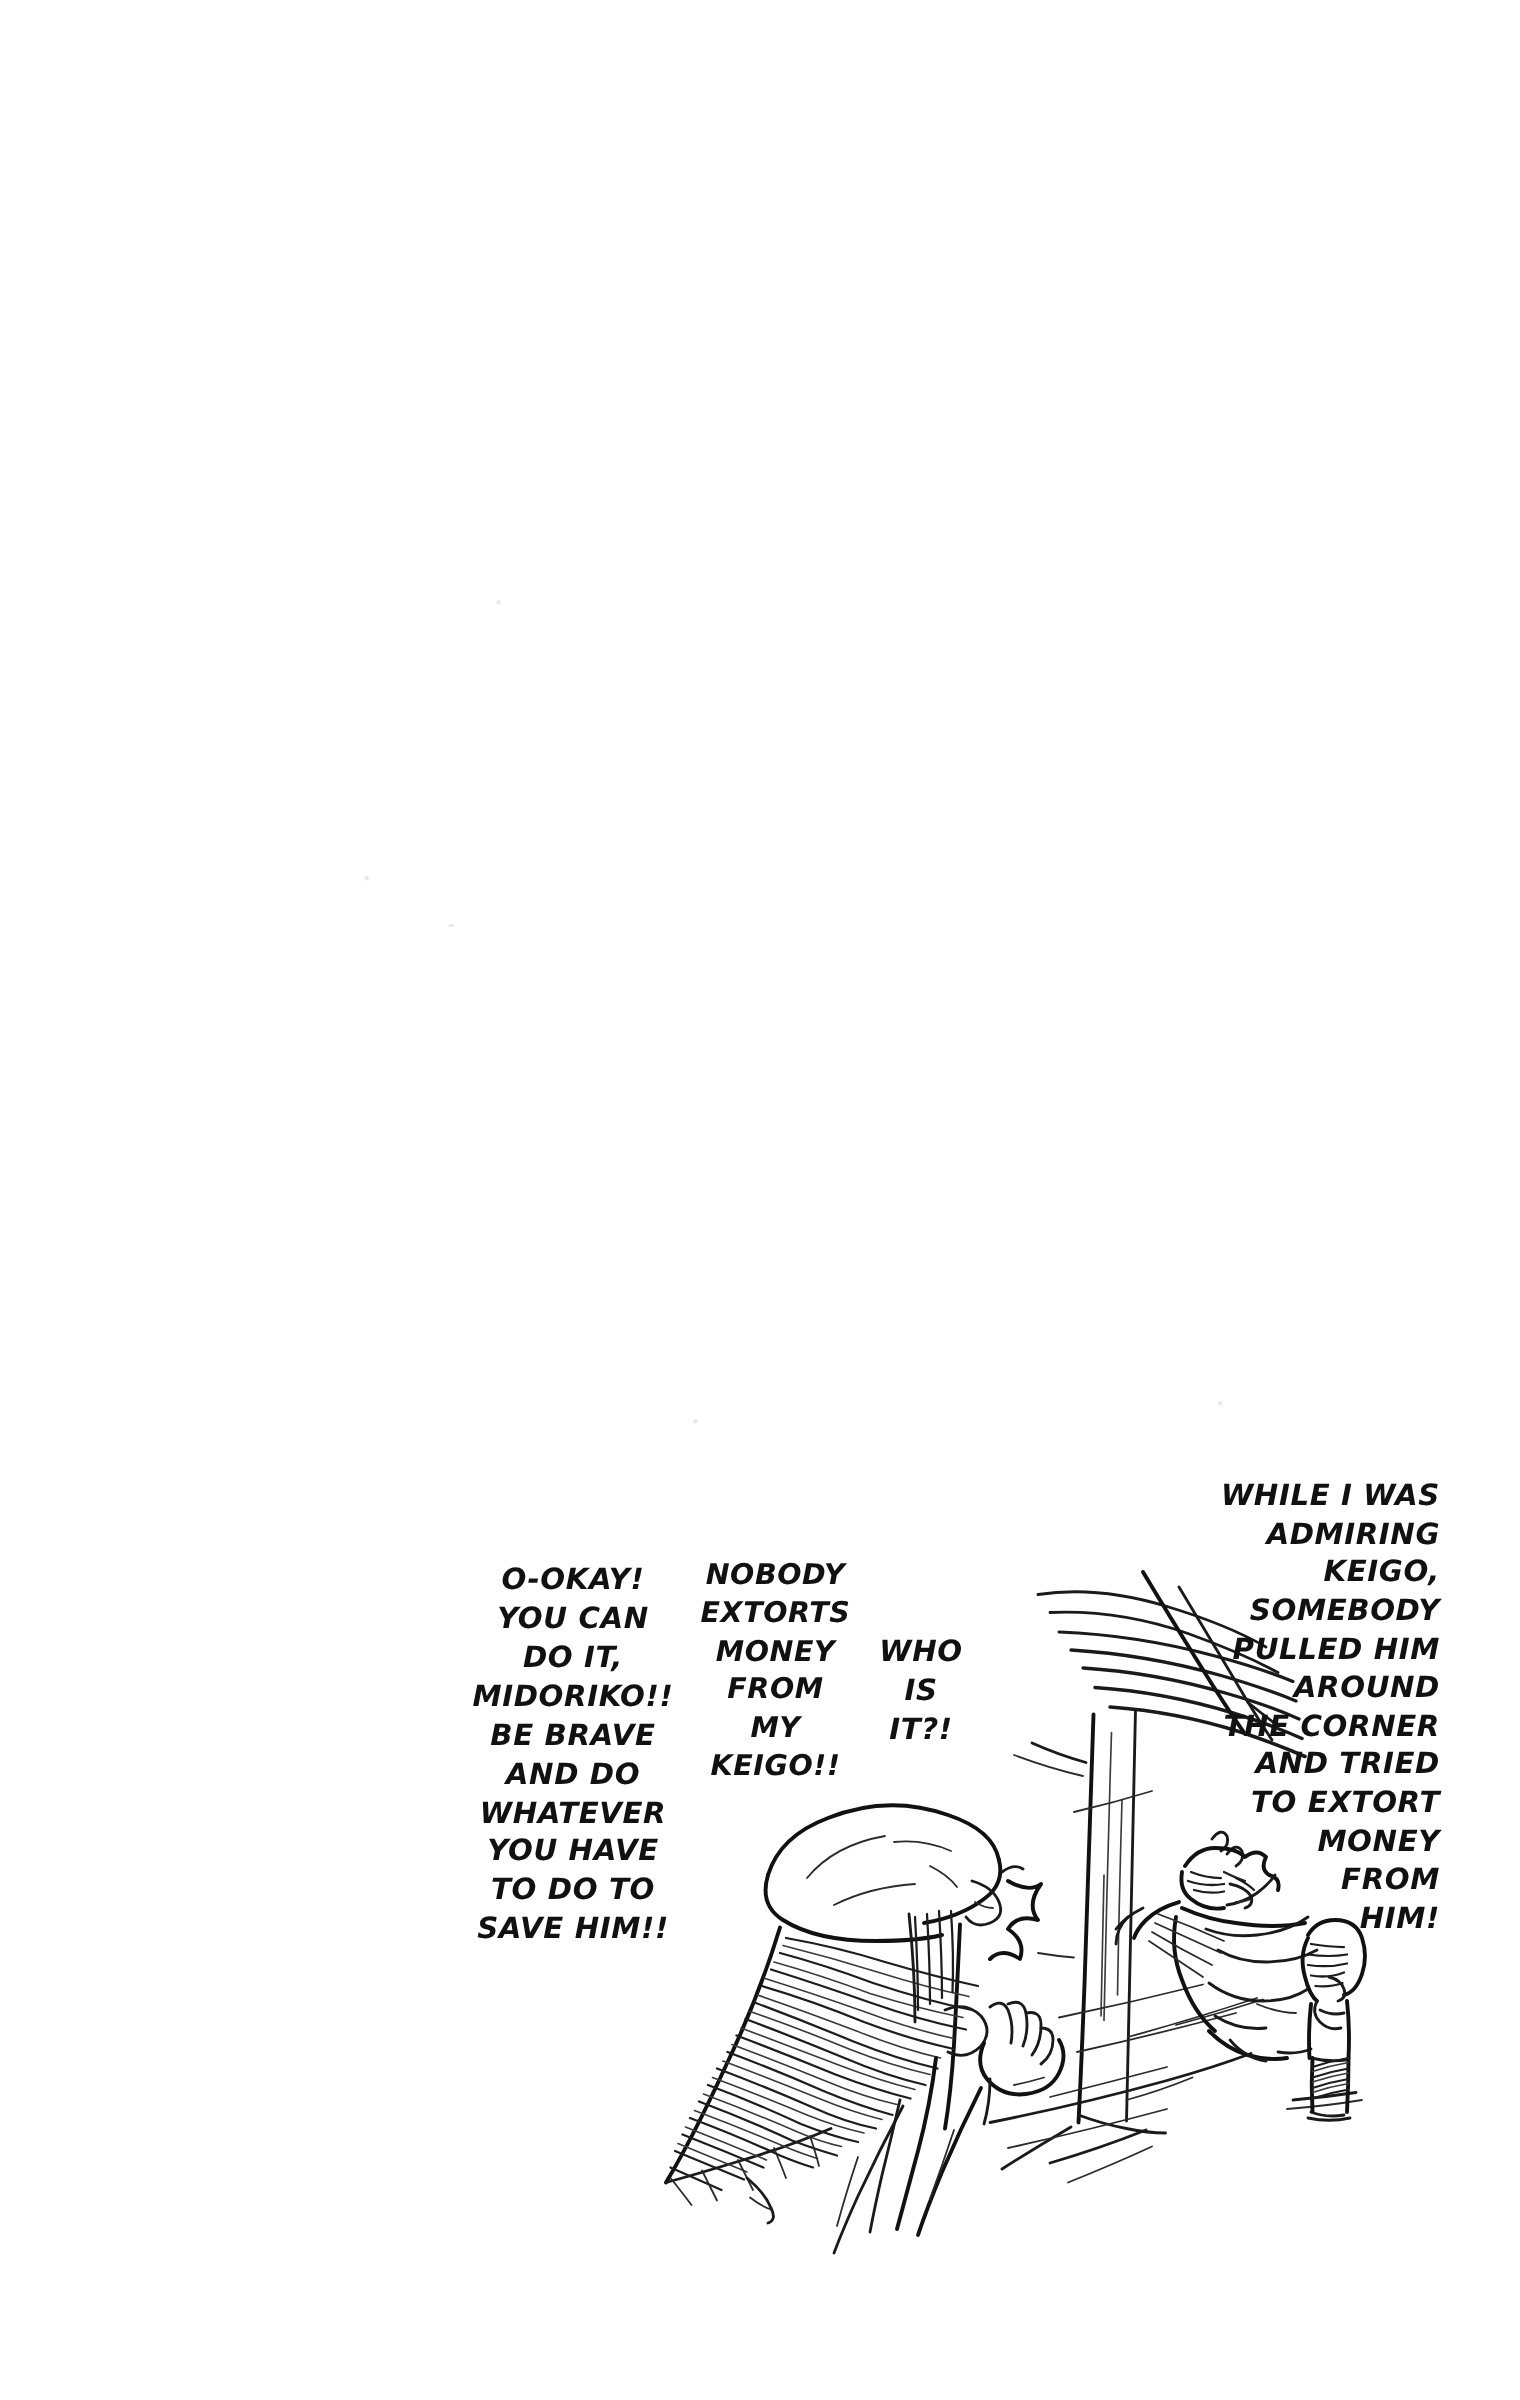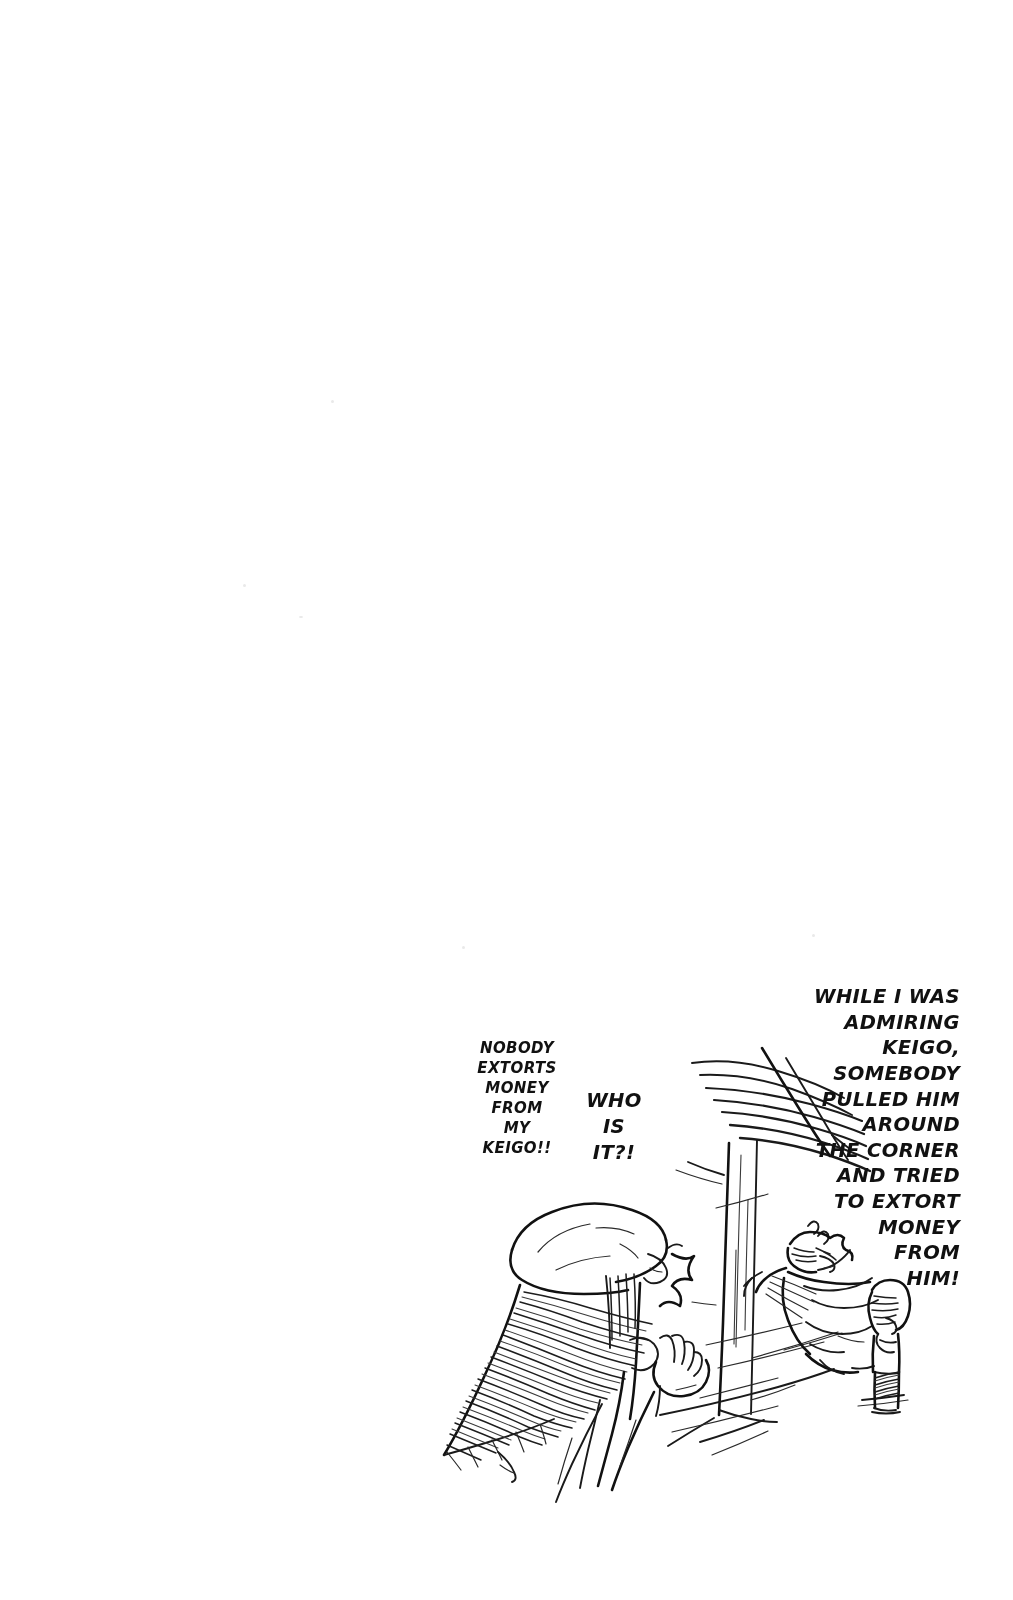--- a/index.html
+++ b/index.html
@@ -38,21 +38,21 @@
     left: 300px;
     top: 1040px;
     width: 164px;
     font-size: 19.5px;
     line-height: 1.33;
   }
   #txt-nobody {
     left: 458px;
     top: 1038px;
     width: 118px;
-    font-size: 15px;
+    font-size: 19px;
     line-height: 1.34;
   }
   #txt-who {
     left: 580px;
     top: 1088px;
     width: 68px;
     font-size: 19.5px;
     line-height: 1.34;
   }
   #txt-narration {
@@ -314,20 +314,30 @@
           <path d="M875 1395 q 12 -4 24 -6"></path>
         </g>
 
         <path class="ink-med" d="M874 1408 q 10 4 22 2"></path>
         <path class="ink-med" d="M872 1412 q 14 3 28 0"></path>
       </g>
 
     </svg>
   </div>
 
+  <div class="balloon-text" id="txt-encourage">O-OKAY!
+YOU CAN
+DO IT,
+MIDORIKO!!
+BE BRAVE
+AND DO
+WHATEVER
+YOU HAVE
+TO DO TO
+SAVE HIM!!</div>
 
   <div class="balloon-text" id="txt-nobody">NOBODY
 EXTORTS
 MONEY
 FROM
 MY
 KEIGO!!</div>
 
   <div class="balloon-text" id="txt-who">WHO
 IS

